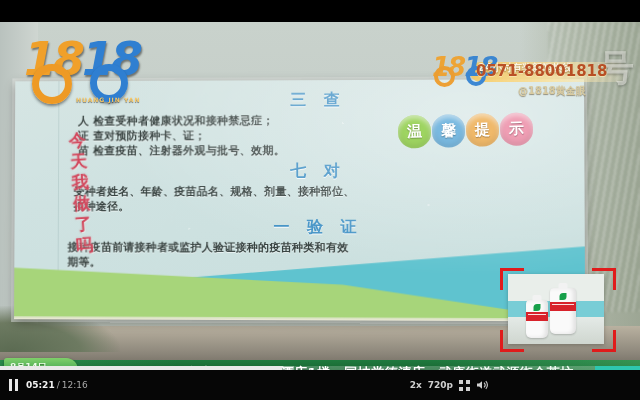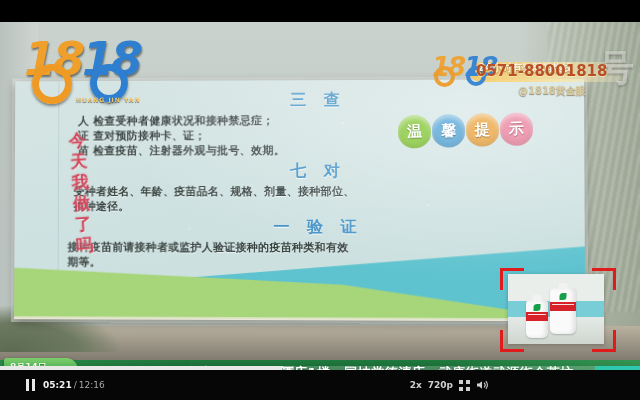--- a/index.html
+++ b/index.html
@@ -337,21 +337,20 @@
     background:rgba(255,255,255,.22);
   }
   .progress-buffer { position:absolute; left:0; top:0; height:100%; width:46%; background:rgba(255,255,255,.38); }
   .progress-played { position:absolute; left:0; top:0; height:100%; width:44%; background:#e9e9e9; }
   .progress-accent { position:absolute; right:0; top:0; height:100%; width:7%; background:#2ec7b0; }
 
   .controls {
     position:absolute; left:0; top:372px; width:512px; height:26px; z-index:46;
     display:flex; align-items:center; color:#dcdcdc;
     font-size:9px;
-    padding-left:17px;
   }
   .ctrl-left { display:flex; align-items:center; gap:8px; padding-left:9px; }
   .pause-icon { display:inline-block; width:9px; height:12px; position:relative; }
   .pause-icon i { position:absolute; top:0; width:3px; height:12px; background:#e8e8e8; display:block; }
   .pause-icon i:first-child { left:0; }
   .pause-icon i:last-child { left:6px; }
   .time-cur { color:#f2f2f2; font-weight:700; }
   .time-sep { color:#a8a8a8; margin:0 2px; }
   .time-dur { color:#a8a8a8; }
   .ctrl-right { margin-left:auto; display:flex; align-items:center; gap:6px; padding-right:22px; }

